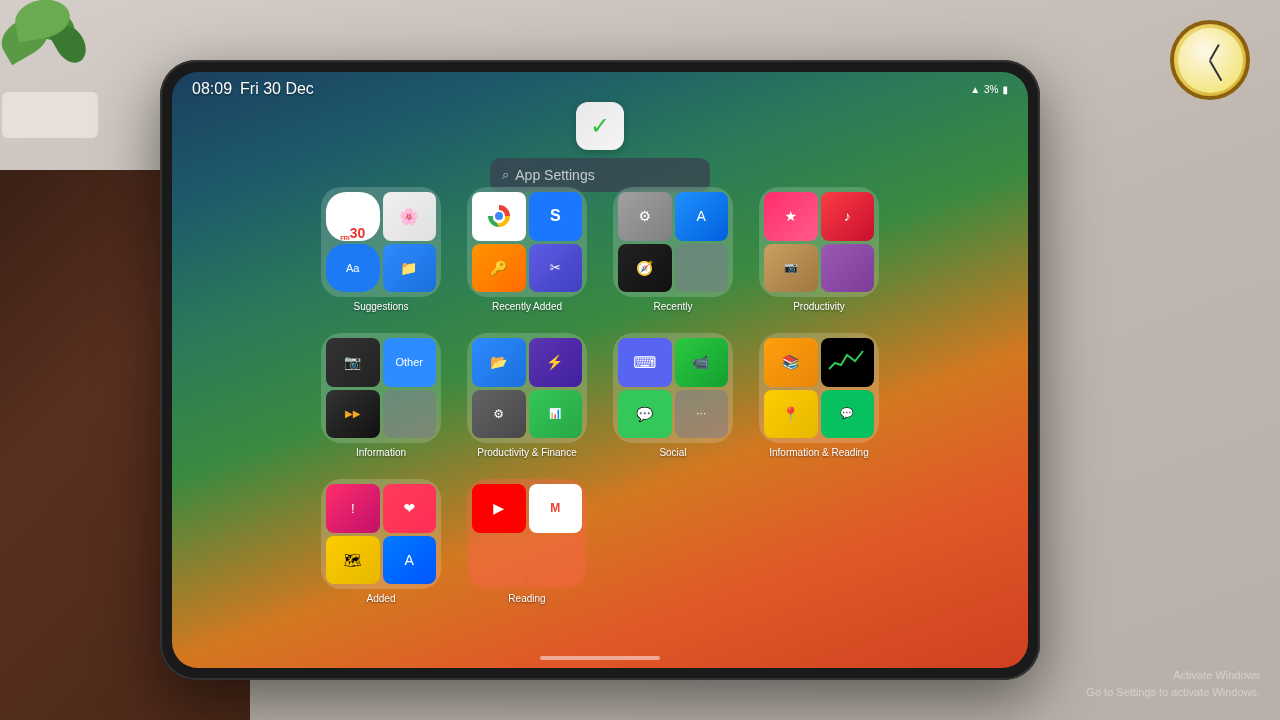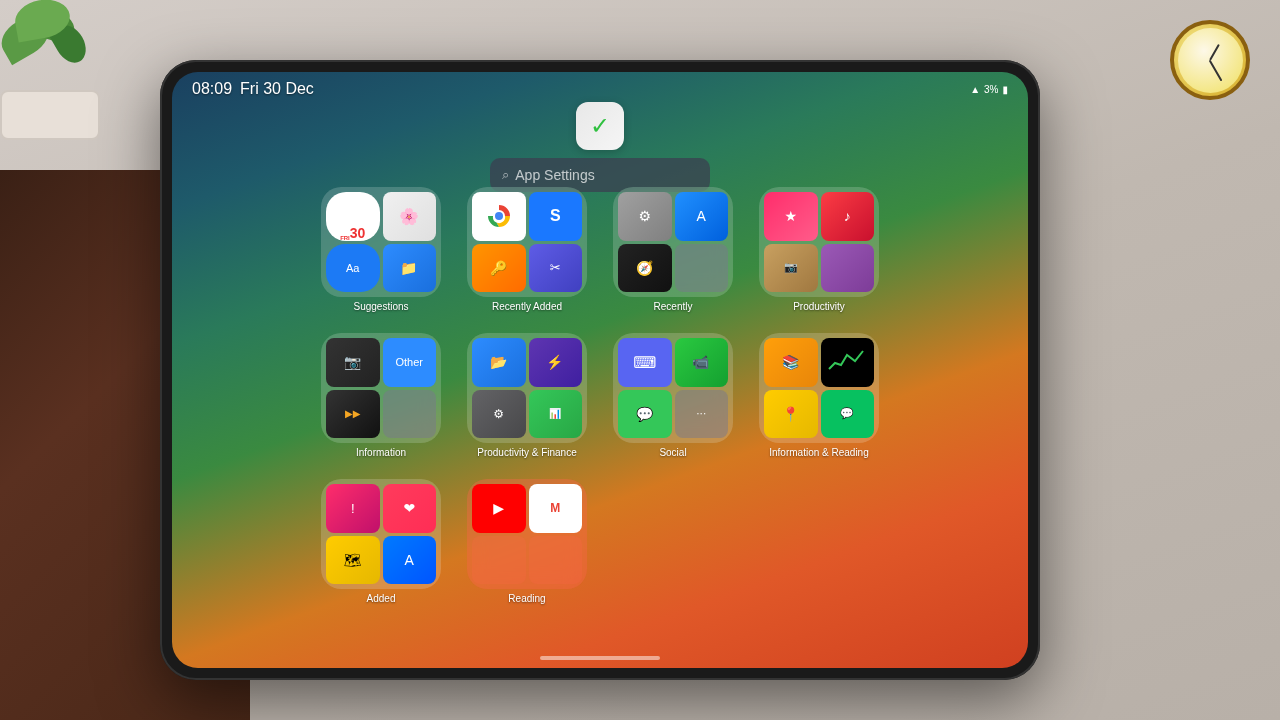--- a/index.html
+++ b/index.html
@@ -561,14 +561,18 @@
           <span class="folder-label">Reading</span>
         </div>
 
       </div>
 
       <div class="home-indicator"></div>
 
     </div>
   </div>
 
+  <div class="windows-watermark">
+    <div>Activate Windows</div>
+    <div>Go to Settings to activate Windows.</div>
+  </div>
 
 </div>
 
 </body></html>

